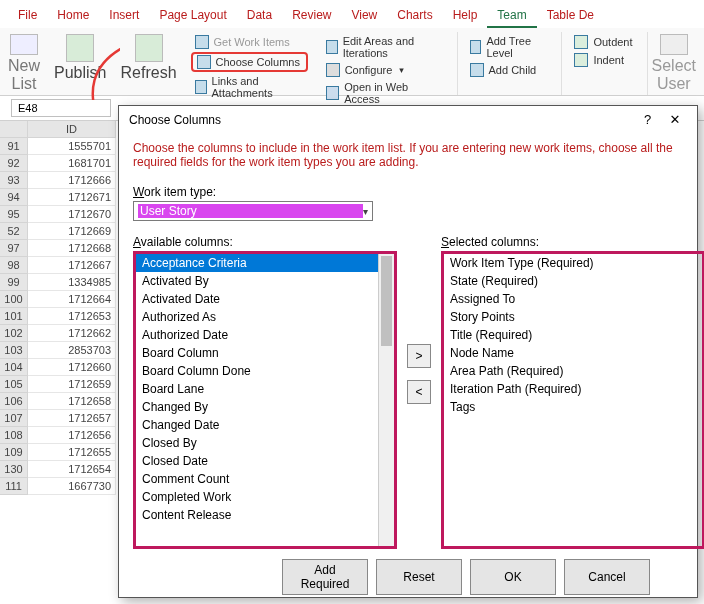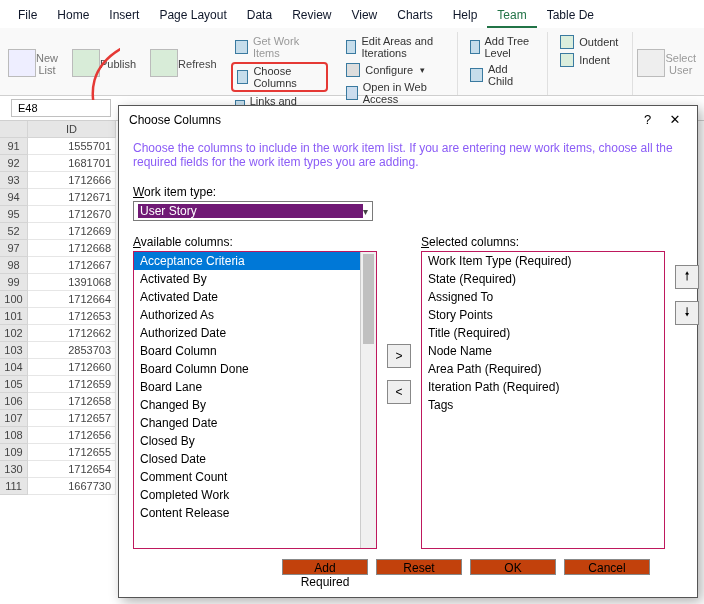--- a/index.html
+++ b/index.html
@@ -1,58 +1,58 @@
 <!DOCTYPE html>
 <html><head>
 <meta charset="utf-8">
 <style>
 html,body{margin:0;padding:0;font-family:"Segoe UI",Tahoma,sans-serif;font-size:12px;background:#fff;color:#000;width:704px;height:604px;overflow:hidden}
 *{box-sizing:border-box}
 .ribbon-tabs{display:flex;font-size:12px;padding:4px 0 0 8px;border-bottom:0}
-.ribbon-tabs span{padding:4px 10px;color:#0f172a}
+.ribbon-tabs span{padding:4px 10px;color:#b91c1c}
 .ribbon-tabs .active{color:#217346;border-bottom:2px solid #217346}
 .ribbon{display:flex;gap:6px;border-bottom:1px solid #d0d0d0;height:68px;padding:4px 4px 0 4px;background:#f9f9f9}
-.big-btn{display:flex;align-items:center;justify-content:flex-end;padding:2px 4px;font-size:11px;color:#777;position:relative}
+.big-btn{display:flex;flex-direction:column;align-items:center;justify-content:flex-start;padding:2px 4px;font-size:16px;color:#777;position:relative}
 .big-btn .icon{width:28px;height:28px;border:1px solid #bbb;margin-bottom:2px;background:#eef}
 .group{display:flex;flex-direction:column;gap:2px;padding:2px 4px}
 .cmd{display:flex;align-items:center;gap:5px;font-size:11px;color:#333;padding:1px 4px}
 .cmd .cicon{width:14px;height:14px;background:#c6ddeb;border:1px solid #3a7aa0;display:inline-block}
 .highlight{border:2px solid #e53935;border-radius:4px}
 .arrow{position:absolute;top:40px;left:60px;width:60px;height:60px}
 .addr-row{display:flex;align-items:center;border-bottom:1px solid #d0d0d0}
 .name-box{width:100px;border:1px solid #c0c0c0;margin:3px 11px;padding:2px 6px;font-size:11px}
 .sheet{display:flex;font-size:11px;color:#444}
 .rownums{display:flex;flex-direction:column;width:28px;text-align:center;background:#e6e6e6}
 .rownums div{height:17px;line-height:17px;border-bottom:1px solid #d4d4d4;border-right:1px solid #d4d4d4}
 .idcol{display:flex;flex-direction:column;width:88px;text-align:right}
 .idcol .hdr{background:#e6e6e6;text-align:center;height:17px;line-height:17px;border-bottom:1px solid #d4d4d4;border-right:1px solid #d4d4d4}
 .idcol .cell{height:17px;line-height:17px;border-bottom:1px solid #e6e6e6;border-right:1px solid #e6e6e6;padding-right:4px}
 .rownums .hdr{background:#e6e6e6;height:17px}
 .dialog{position:absolute;left:118px;top:105px;width:580px;height:493px;border:1px solid #555;background:#fff;box-shadow:4px 4px 12px rgba(0,0,0,.3)}
 .dlg-title{display:flex;align-items:center;justify-content:space-between;padding:6px 10px;font-size:12px}
 .dlg-title .right span{display:inline-block;width:24px;text-align:center;font-size:13px}
 .dlg-body{padding:8px 14px 8px 14px}
-.hint{font-size:12px;color:#8b5cf6;margin-bottom:16px}
+.hint{font-size:12px;color:#b91c1c;margin-bottom:16px}
 .lbl{font-size:12px;margin:6px 0 2px 0}
 .lbl2{font-size:12px;margin:10px 0 2px 0}
 .underline{text-decoration:underline}
 .combo{width:240px;border:1px solid #7a7a7a;padding:2px 4px;margin-bottom:4px;display:flex;justify-content:space-between;align-items:center;font-size:12px}
-.combo .sel{background:#701a75;color:#fff;flex:1;padding:0 2px}
+.combo .sel{background:#d946ef;color:#fff;flex:1;padding:0 2px}
 .combo .caret{font-size:10px;color:#444}
 .lists{display:flex;gap:10px;align-items:flex-start}
-.listbox{border:1px solid #be185d;width:244px;height:298px;overflow:hidden;position:relative}
+.listbox{border:3px solid #be185d;width:264px;height:298px;overflow:hidden;position:relative}
 .listbox .item{padding:2px 6px;font-size:12px;white-space:nowrap}
 .listbox .item.sel{background:#0078d7;color:#fff}
 .listbox .scroll{position:absolute;right:0;top:0;bottom:0;width:16px;background:#f0f0f0;border-left:1px solid #ccc}
 .listbox .scroll .thumb{position:absolute;left:2px;right:2px;top:2px;height:90px;background:#c0c0c0}
 .midbtns{display:flex;flex-direction:column;gap:12px;justify-content:center;height:298px}
 .midbtns button,.sidebtns button{width:24px;height:24px;border:1px solid #888;background:#efefef;font-size:12px}
 .sidebtns{display:flex;flex-direction:column;gap:12px}
 .footer{display:flex;gap:8px;justify-content:center;padding:10px 0 0 116px}
-.footer button{width:86px;height:16px;border:1px solid #888;background:#c2410c;font-size:12px}
+.footer button{width:86px;height:36px;border:1px solid #888;background:#e5e5e5;font-size:12px}
 </style>
 </head>
 <body>
 
 <div class="ribbon-tabs" id="tabs">
     <span>File</span>
     <span>Home</span>
     <span>Insert</span>
     <span>Page Layout</span>
     <span>Data</span>
@@ -171,21 +171,21 @@
   <div class="idcol" id="idcol">
       <div class="hdr">ID</div>
       <div class="cell">1555701</div>
       <div class="cell">1681701</div>
       <div class="cell">1712666</div>
       <div class="cell">1712671</div>
       <div class="cell">1712670</div>
       <div class="cell">1712669</div>
       <div class="cell">1712668</div>
       <div class="cell">1712667</div>
-      <div class="cell">1391068</div>
+      <div class="cell">1334985</div>
       <div class="cell">1712664</div>
       <div class="cell">1712653</div>
       <div class="cell">1712662</div>
       <div class="cell">2853703</div>
       <div class="cell">1712660</div>
       <div class="cell">1712659</div>
       <div class="cell">1712658</div>
       <div class="cell">1712657</div>
       <div class="cell">1712656</div>
       <div class="cell">1712655</div>

